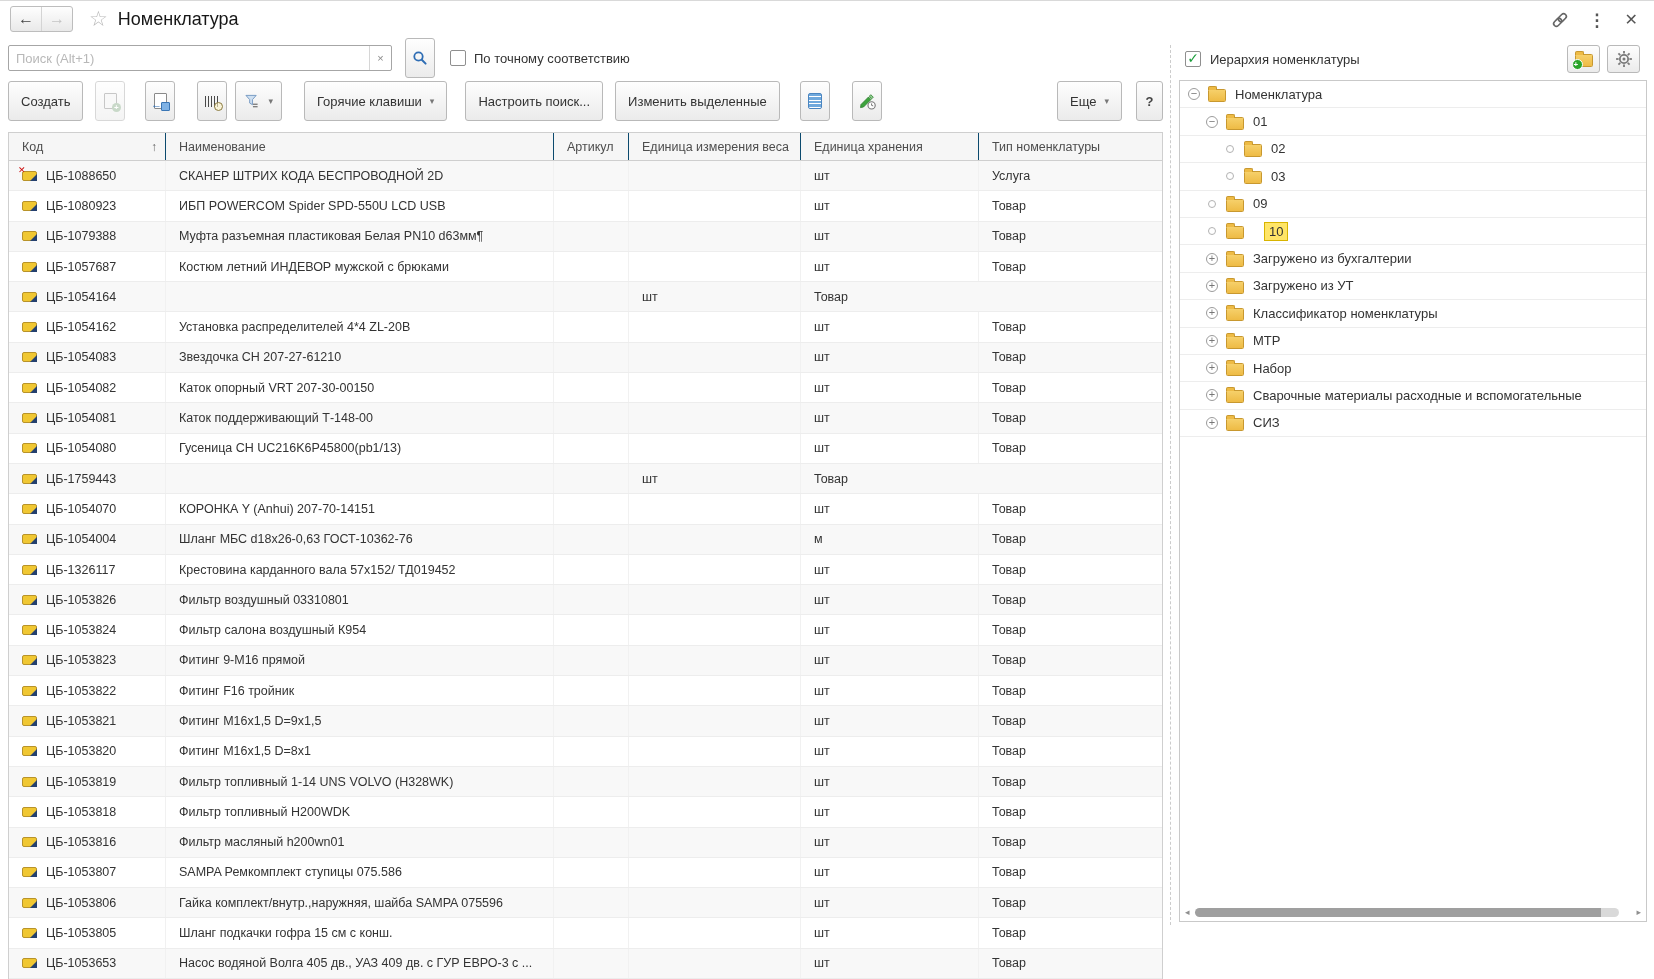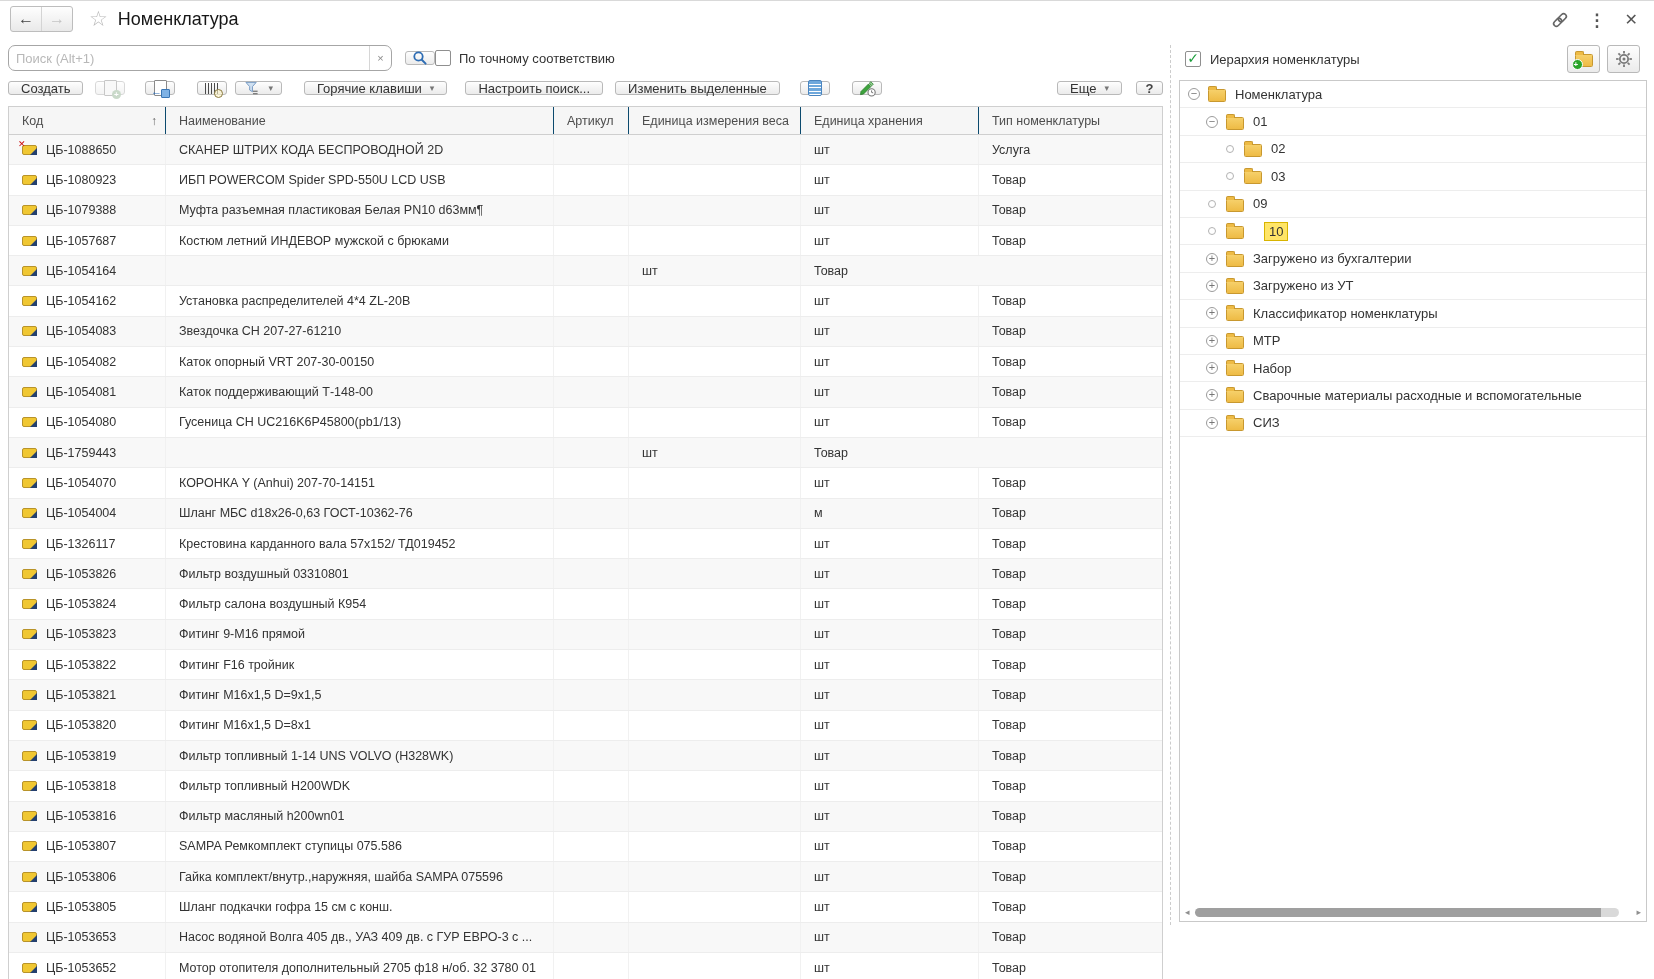--- a/index.html
+++ b/index.html
@@ -14,33 +14,33 @@
           font-size:16px;color:#444;cursor:pointer;}
   .navbtn.disabled{color:#c4c4c4;border-left:1px solid #d4d4d4;}
   .star{font-size:21px;color:#b9b9b9;margin:0 10px 0 16px;}
   .page-title{font-size:18px;color:#161616;font-weight:400;}
   .titlebar-right{position:absolute;right:16px;top:9px;display:flex;gap:19px;align-items:center;}
   .glyph-btn{color:#555;font-size:16px;line-height:1;cursor:pointer;background:none;border:none;padding:0;}
   .kebab{font-size:17px;font-weight:bold;letter-spacing:0;}
 
   
   .search-row{display:flex;align-items:center;margin:8px 0 0 8px;height:26px;}
-  .search-wrap{width:382px;height:24px;border:1px solid #a6a6a6;border-radius:7px;display:flex;
+  .search-wrap{width:382px;height:24px;border:1px solid #a6a6a6;border-radius:2px;display:flex;
                background:#fff;align-items:stretch;}
   .search-wrap input{flex:1;border:none;outline:none;padding:0 7px;font-size:13px;color:#333;
                font-family:inherit;background:transparent;}
   .search-wrap input::placeholder{color:#b8b8b8;}
   .clear-btn{width:22px;border-left:1px solid #d6d6d6;color:#8a8a8a;font-size:11px;display:flex;
              align-items:center;justify-content:center;cursor:pointer;background:none;border-top:none;border-right:none;border-bottom:none;}
-  .btn{height:14px;padding:0 12px;border:1px solid #b9b9b9;border-radius:3px;
+  .btn{height:40px;padding:0 12px;border:1px solid #b9b9b9;border-radius:3px;
        background:linear-gradient(#fefefe,#ebebeb);font-size:13px;color:#333;display:flex;
        align-items:center;gap:6px;cursor:pointer;font-family:inherit;box-sizing:border-box;}
   .ibtn{width:30px;padding:0;justify-content:center;}
   .search-btn{margin-left:13px;}
-  .exact{display:flex;align-items:center;gap:8px;font-size:13px;color:#333;cursor:pointer;}
+  .exact{display:flex;align-items:center;gap:8px;margin-left:15px;font-size:13px;color:#333;cursor:pointer;}
   .cb{width:14px;height:14px;border:1px solid #8f8f8f;border-radius:2px;background:#fff;flex:none;
       display:flex;align-items:center;justify-content:center;}
   .cb .check{color:#1c9e3c;font-size:14px;font-weight:bold;line-height:1;margin-top:-2px;}
 
   
   .toolbar{display:flex;align-items:center;margin:10px 0 0 8px;width:1155px;}
   .caret{font-size:9px;color:#777;margin-left:2px;}
   .ml12{margin-left:12px}.ml20{margin-left:20px}.ml10{margin-left:22px}.ml8{margin-left:8px}
   .ml14{margin-left:14px}.ml18{margin-left:18px}
   .mlauto{margin-left:auto;}

